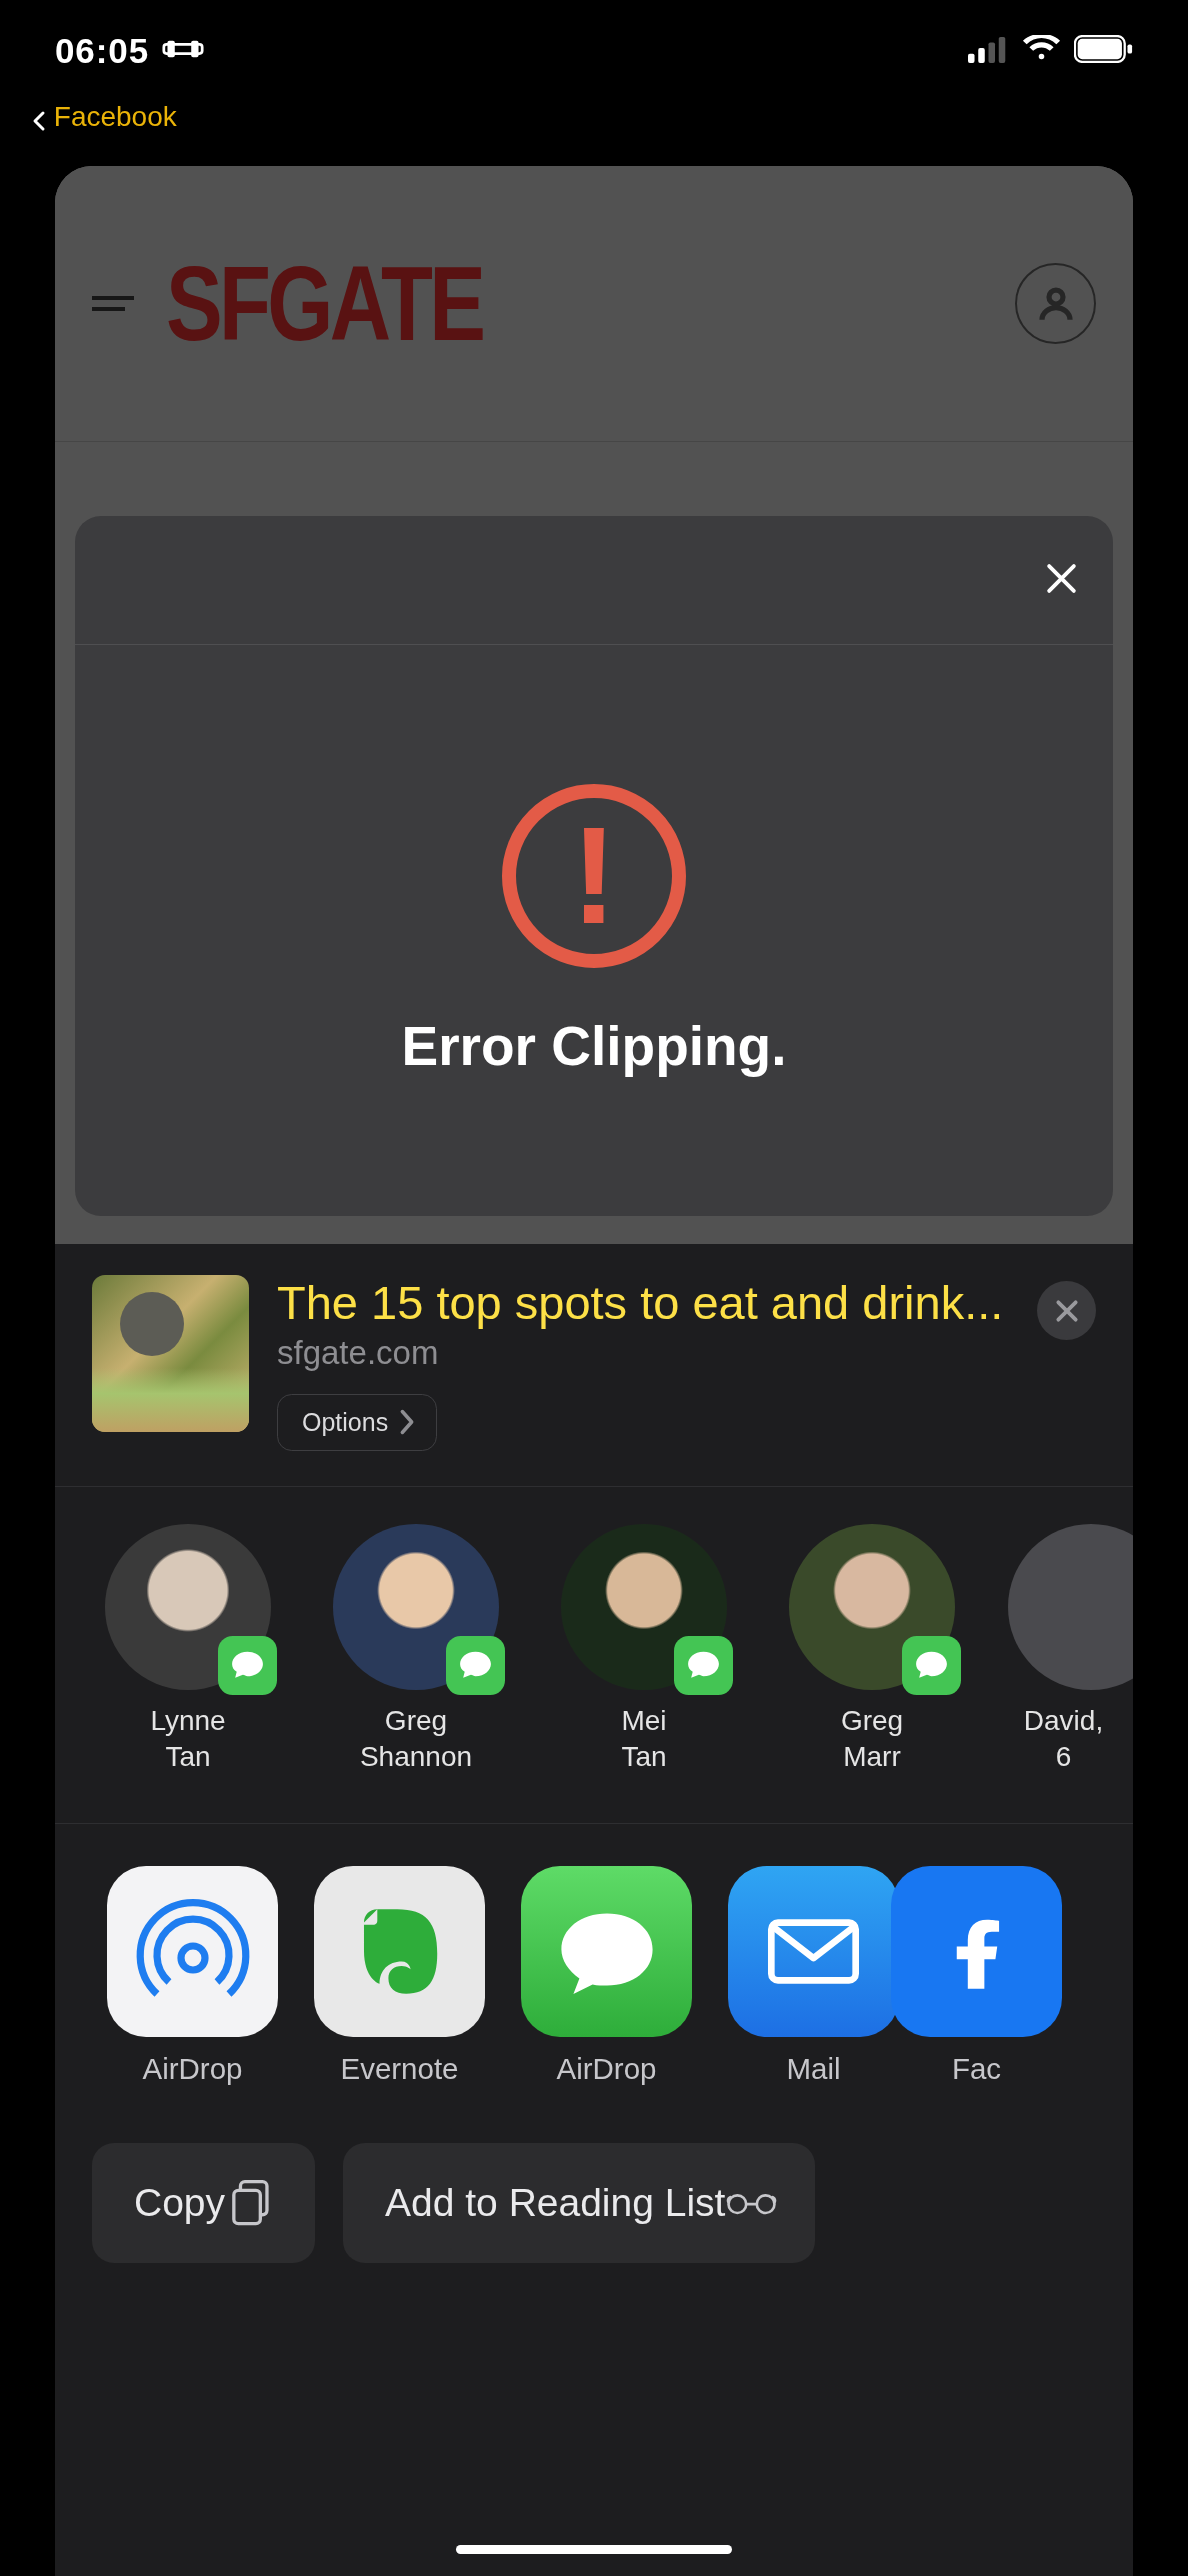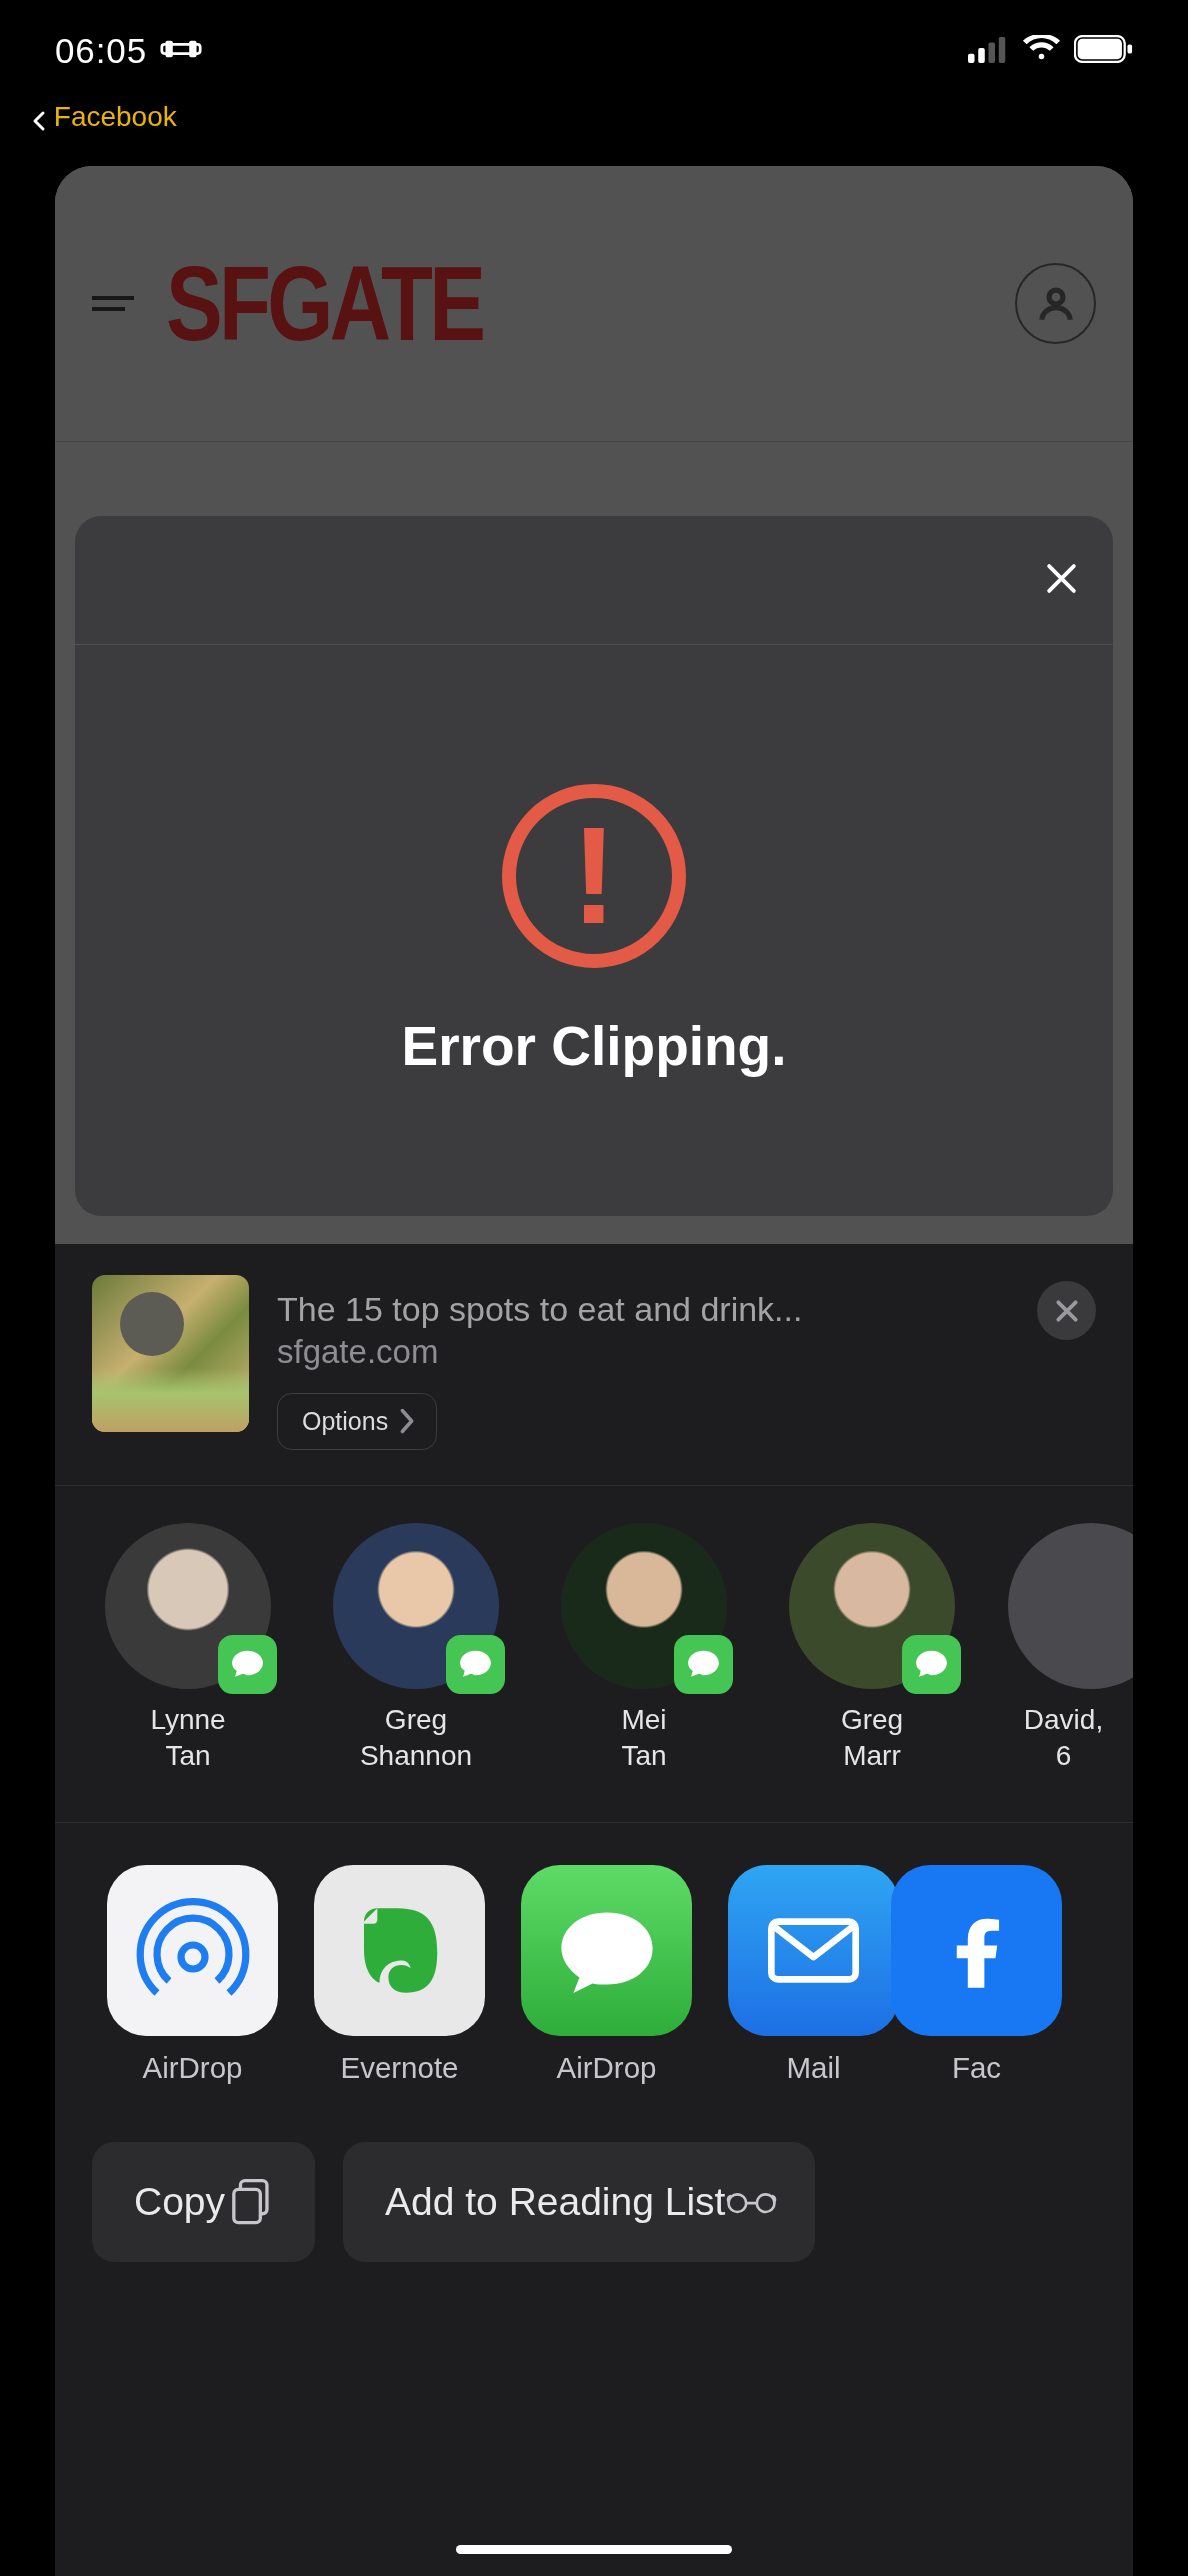--- a/index.html
+++ b/index.html
@@ -1,21 +1,21 @@
 <!DOCTYPE html>
 <html style="font-size:14.7px"><head>
 <meta charset="utf-8">
 <style>
   * { margin: 0; padding: 0; box-sizing: border-box; }
   html, body { width: 1188px; height: 2576px; background: #000; font-family: -apple-system, BlinkMacSystemFont, 'Helvetica Neue', sans-serif; overflow: hidden; }
 
   
   .status-bar { position: absolute; top: 0; left: 0; right: 0; height: 101px; display: flex; align-items: center; justify-content: space-between; padding: 0 55px; color: #fff; }
   .status-left { display: flex; align-items: center; gap: 13px; }
-  .time { font-size: 35px; font-weight: 400; letter-spacing: 0.9px; }
+  .time { font-size: 35px; font-weight: 700; letter-spacing: 0.9px; }
   .dnd-icon svg { width: 42px; height: 28px; }
   .status-right { display: flex; align-items: center; gap: 13px; }
 
   .back-app { position: absolute; top: 101px; left: 28px; display: flex; align-items: flex-end; color: #eab308; font-size: 28px; gap: 1.8px;}
   .back-app svg { width: 24px; height: 24px; }
 
   
   .app-viewport { position: absolute; top: 166px; left: 55px; right: 55px; bottom: 0; border-radius: 37px 37px 0 0; background: #b7b7b7; overflow: hidden; }
   .app-dim { position: absolute; inset: 0; background: rgba(0,0,0,0.55); pointer-events: none; }
 
@@ -38,21 +38,21 @@
   .error-text { font-size:55px; font-weight:600; }
 
   
   .share-sheet { position: absolute; left:0; right:0; bottom:0; top: 1078px; background: #1d1d1f; color:#fff; }
 
   .share-header { position:relative; display:flex; align-items:flex-start; padding: 31px 37px 24px 37px; gap: 28px; }
   .share-thumb { width: 157px; height: 157px; border-radius: 13px; background: linear-gradient(135deg,#6b7a3a 0%, #c7b070 40%, #7a8b3f 60%, #d6bb7a 100%); flex-shrink:0; position:relative; overflow:hidden;}
   .share-thumb::before{content:"";position:absolute;top:16.6px;left:28px;width:64px;height:64px;border-radius:50%;background:#5c5c55;}
   .share-thumb::after{content:"";position:absolute;bottom:0;left:0;right:0;height:64px;background:linear-gradient(0deg,#bfa063,#a6c46e 60%,transparent);}
   .share-info { flex:1; min-width:0; }
-  .share-title { font-size:34px; font-weight:500; color:#a3a3a3; white-space:nowrap; overflow:hidden; text-overflow:ellipsis;margin-top:15px; }
+  .share-title { font-size:47px; font-weight:500; color:#fde047; white-space:nowrap; overflow:hidden; text-overflow:ellipsis; }
   .share-domain { font-size:33px; color:#8e8e92; margin-top:3.7px; }
   .share-options-btn { margin-top: 22px; display:inline-flex; align-items:center; gap:9.2px; border:0.9px solid #3e3e41; border-radius:14.7px; padding: 13px 18.4px 13px 24px; font-size:25px; color:#dcdcde; }
   .share-options-btn svg{width:20px;height:28px;}
   .share-close { position:absolute; right:37px; top:37px; width:59px; height:59px; border-radius:50%; background:#3a3a3d; display:flex; align-items:center; justify-content:center;}
   .share-close svg{width:26px;height:26px;}
 
   .divider { height:0.9px; background:#2e2e31; margin: 11px 0 0 0; }
 
   .contacts-row { display:flex; gap: 44px; padding: 37px 0 37px 41px; overflow:hidden; }
   .contact { width: 184px; display:flex; flex-direction:column; align-items:center; flex-shrink:0; }

